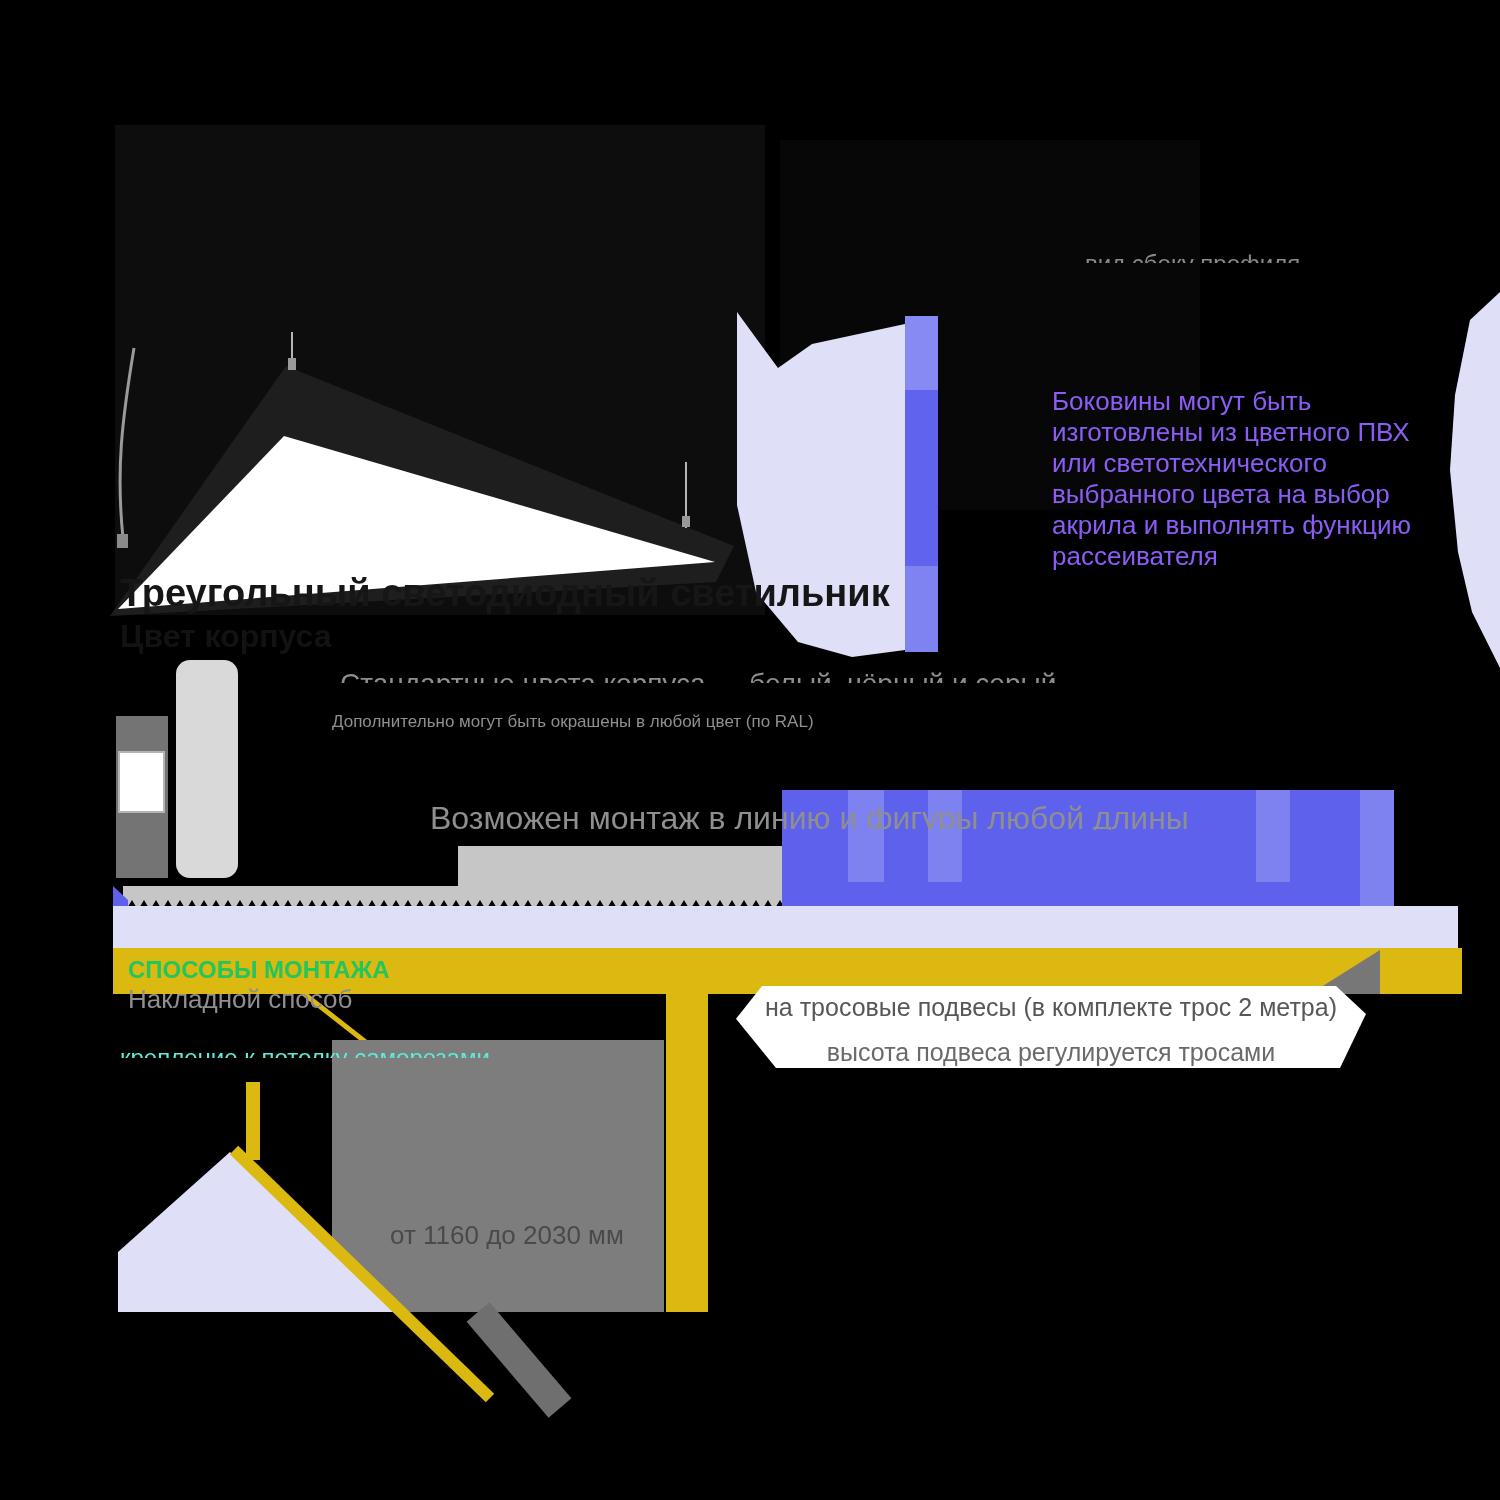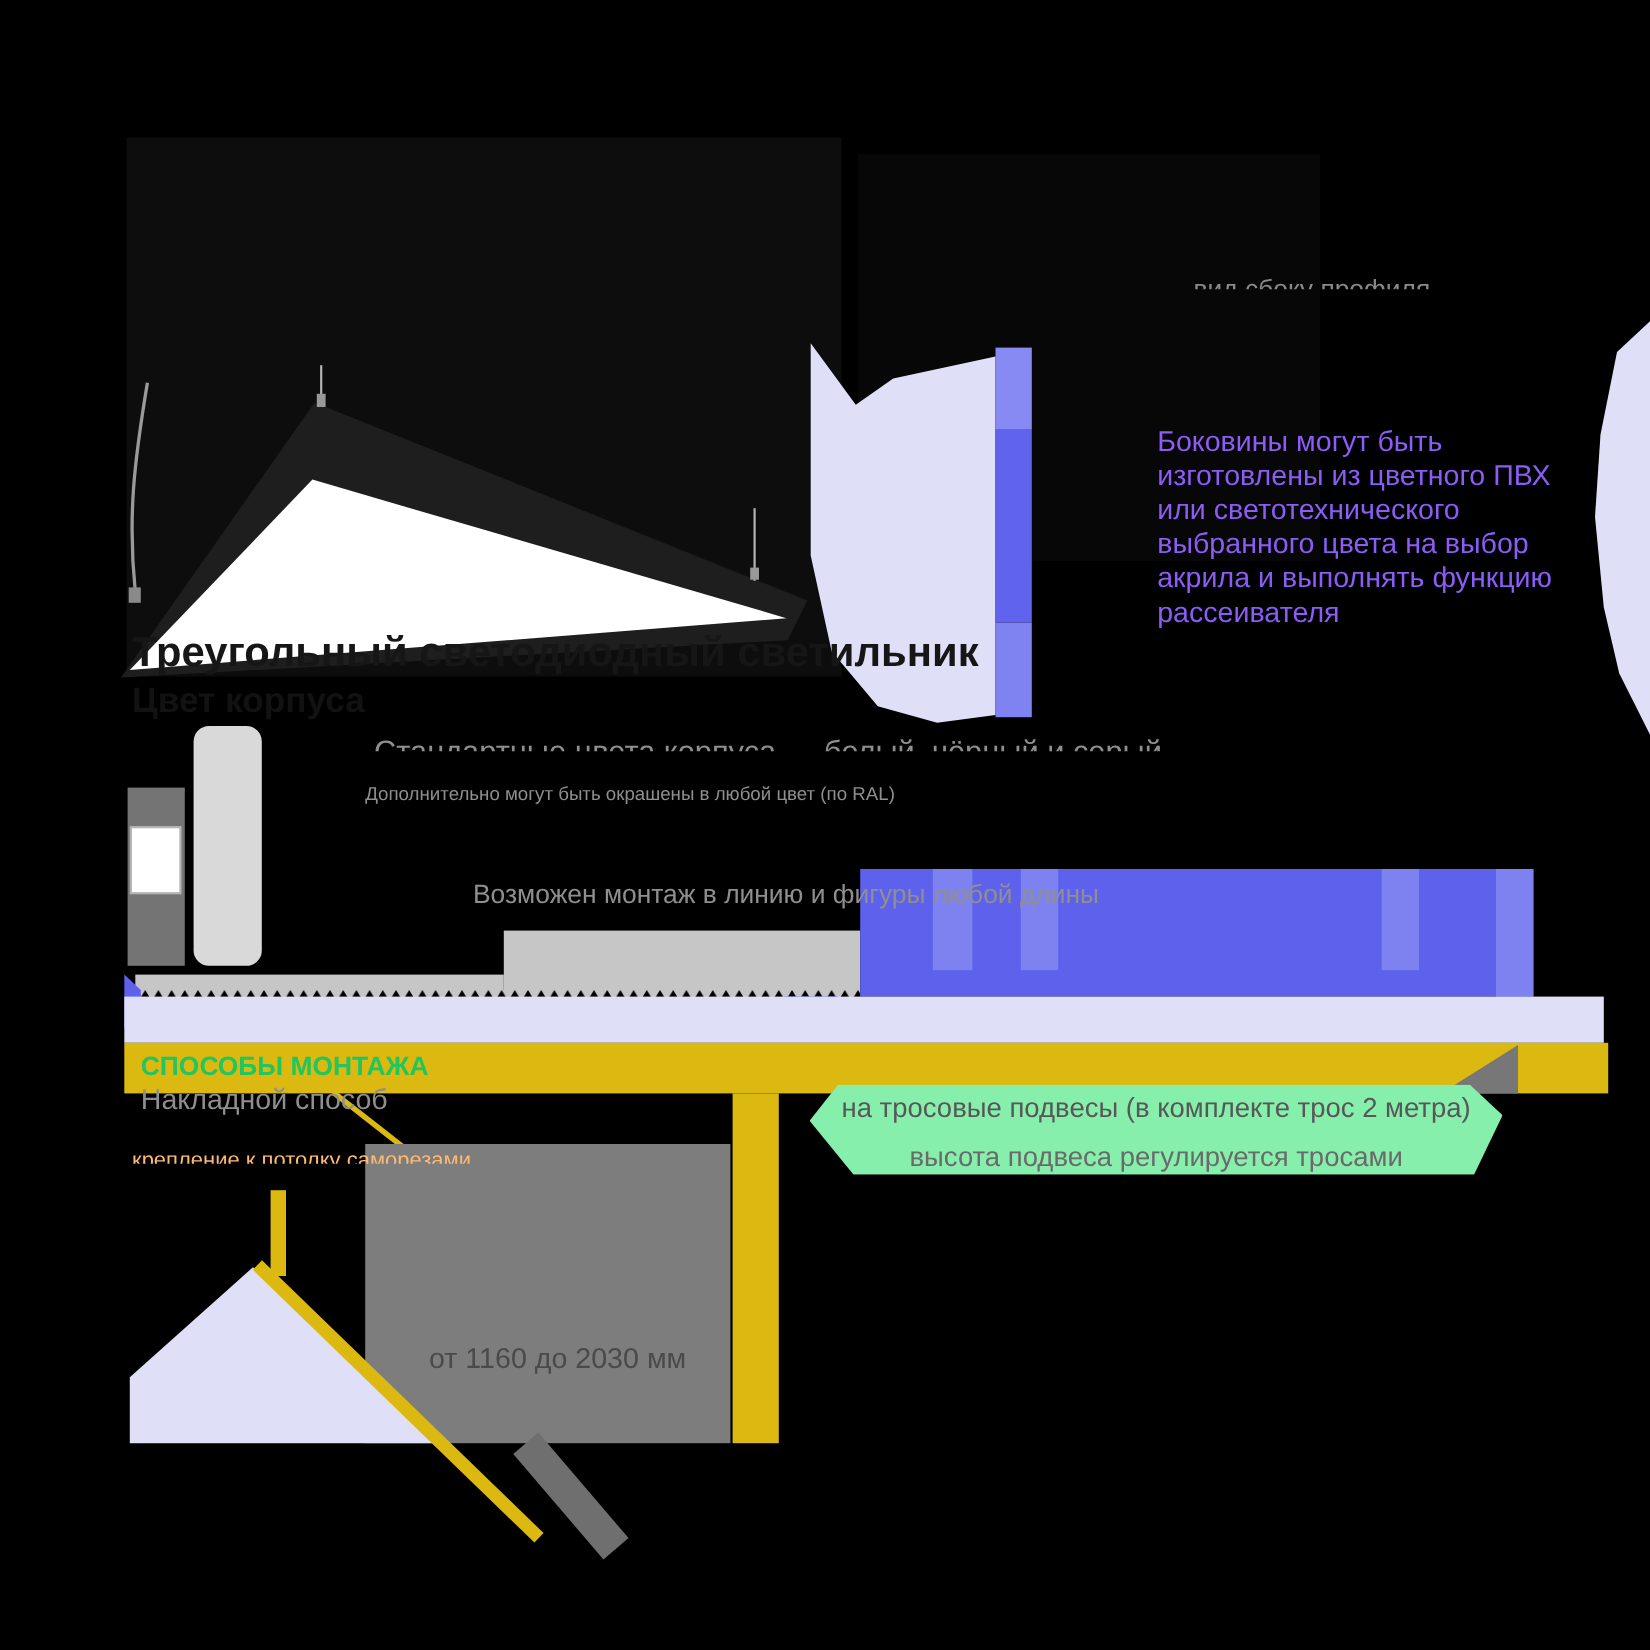--- a/index.html
+++ b/index.html
@@ -8,25 +8,25 @@
   .abs{position:absolute;}
   #shapes{position:absolute;left:0;top:0;z-index:1;}
   .txt{position:absolute;z-index:2;white-space:nowrap;}
   .ghost-title{left:120px;top:572px;font-size:38px;font-weight:bold;color:#161616;}
   .ghost-heading{left:120px;top:618px;font-size:32px;font-weight:bold;color:#121212;}
   .clip-top{overflow:hidden;}
   .note-par{left:1052px;top:386px;z-index:2;position:absolute;color:#8b5cf6;
             font-size:26px;line-height:31px;white-space:nowrap;}
   .line-top{left:340px;top:668px;width:830px;height:15px;font-size:28px;color:#8f8f8f;}
   .line-main{left:332px;top:712px;font-size:17px;color:#8f8f8f;}
-  .line-bottom{left:430px;top:800px;width:1010px;height:30px;font-size:24px;color:#8f8f8f;}
+  .line-bottom{left:430px;top:800px;width:1010px;height:30px;font-size:32px;color:#8f8f8f;}
   .mount-title{left:128px;top:956px;font-size:24px;font-weight:bold;color:#22c55e;}
   .mount-method{left:128px;top:984px;font-size:26px;color:#8f8f8f;}
-  .mount-note{left:120px;top:1044px;width:370px;height:14px;font-size:20px;color:#fdba74;}
-  .banner{left:736px;top:986px;width:630px;height:82px;background:#86efac;z-index:2;
+  .mount-note{left:120px;top:1044px;width:370px;height:14px;font-size:24px;color:#5eead4;}
+  .banner{left:736px;top:986px;width:630px;height:82px;background:#ffffff;z-index:2;
           clip-path:polygon(26px 0,600px 0,100% 34%,604px 100%,40px 100%,0 40%);
           text-align:center;}
   .banner .l1{margin-top:7px;font-size:25px;color:#575757;}
   .banner .l2{margin-top:16px;font-size:25px;color:#6a6a6a;}
   .dimension{left:374px;top:1220px;font-size:26px;color:#4a4a4a;margin-left:16px;}
   .ghost-caption{left:1085px;top:250px;width:240px;height:13px;font-size:24px;color:#8a8a8a;}
 </style>
 </head>
 <body>
 

